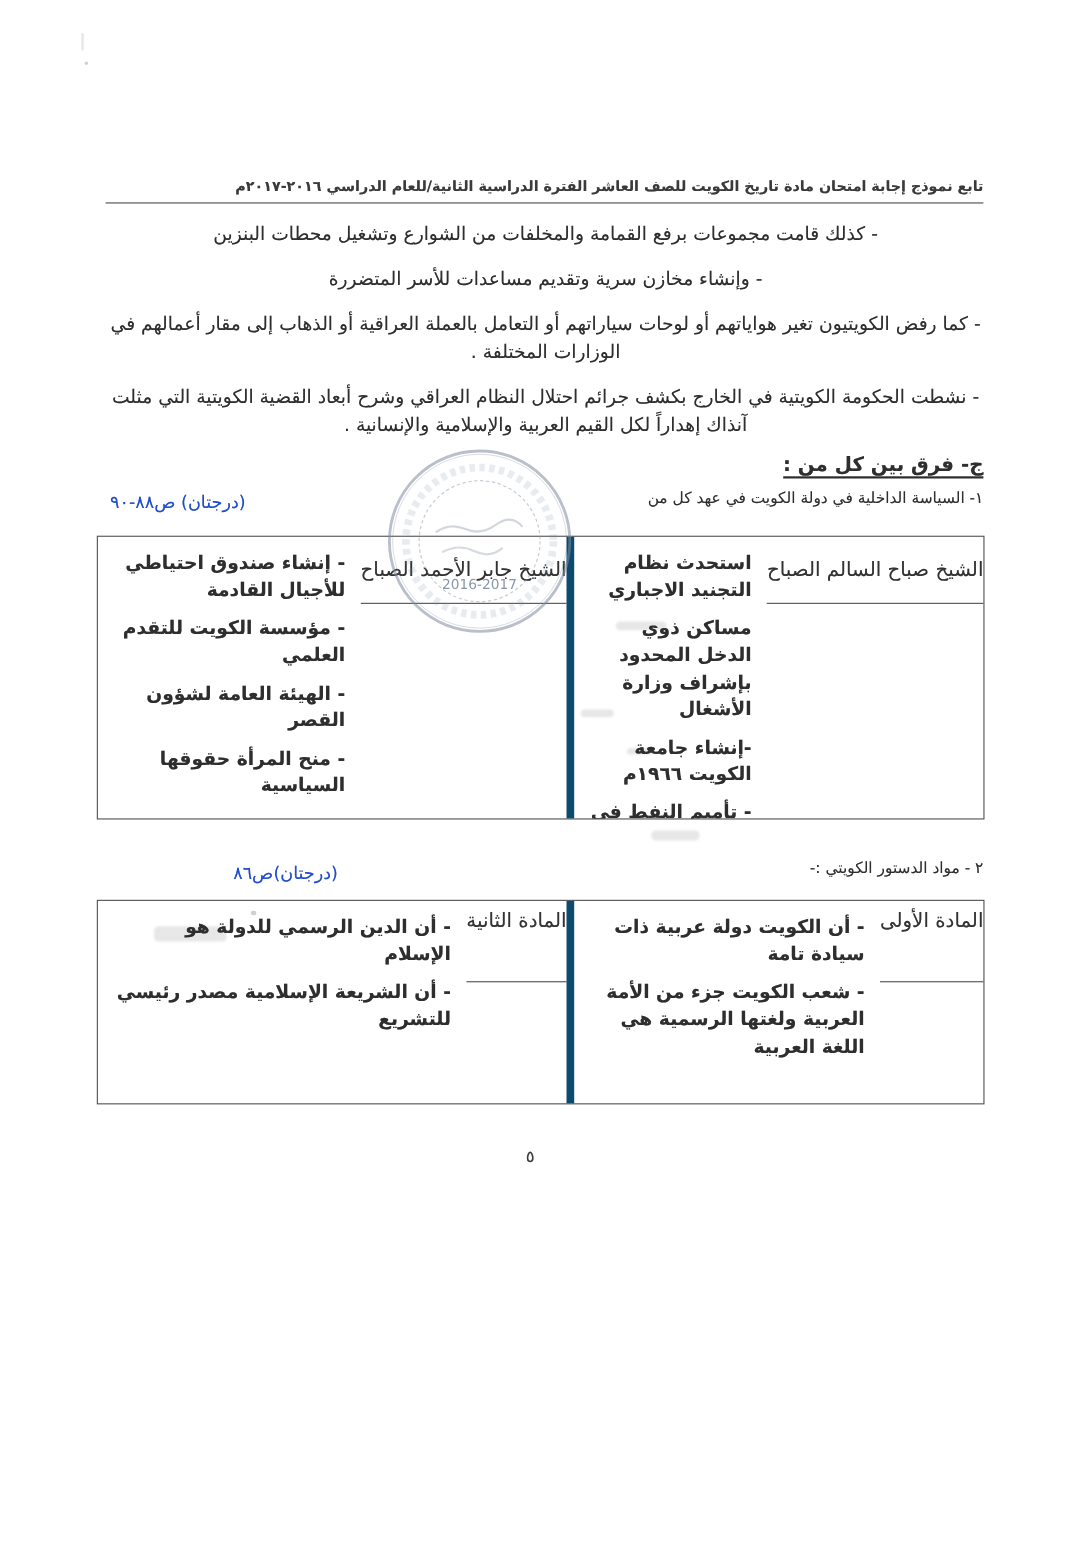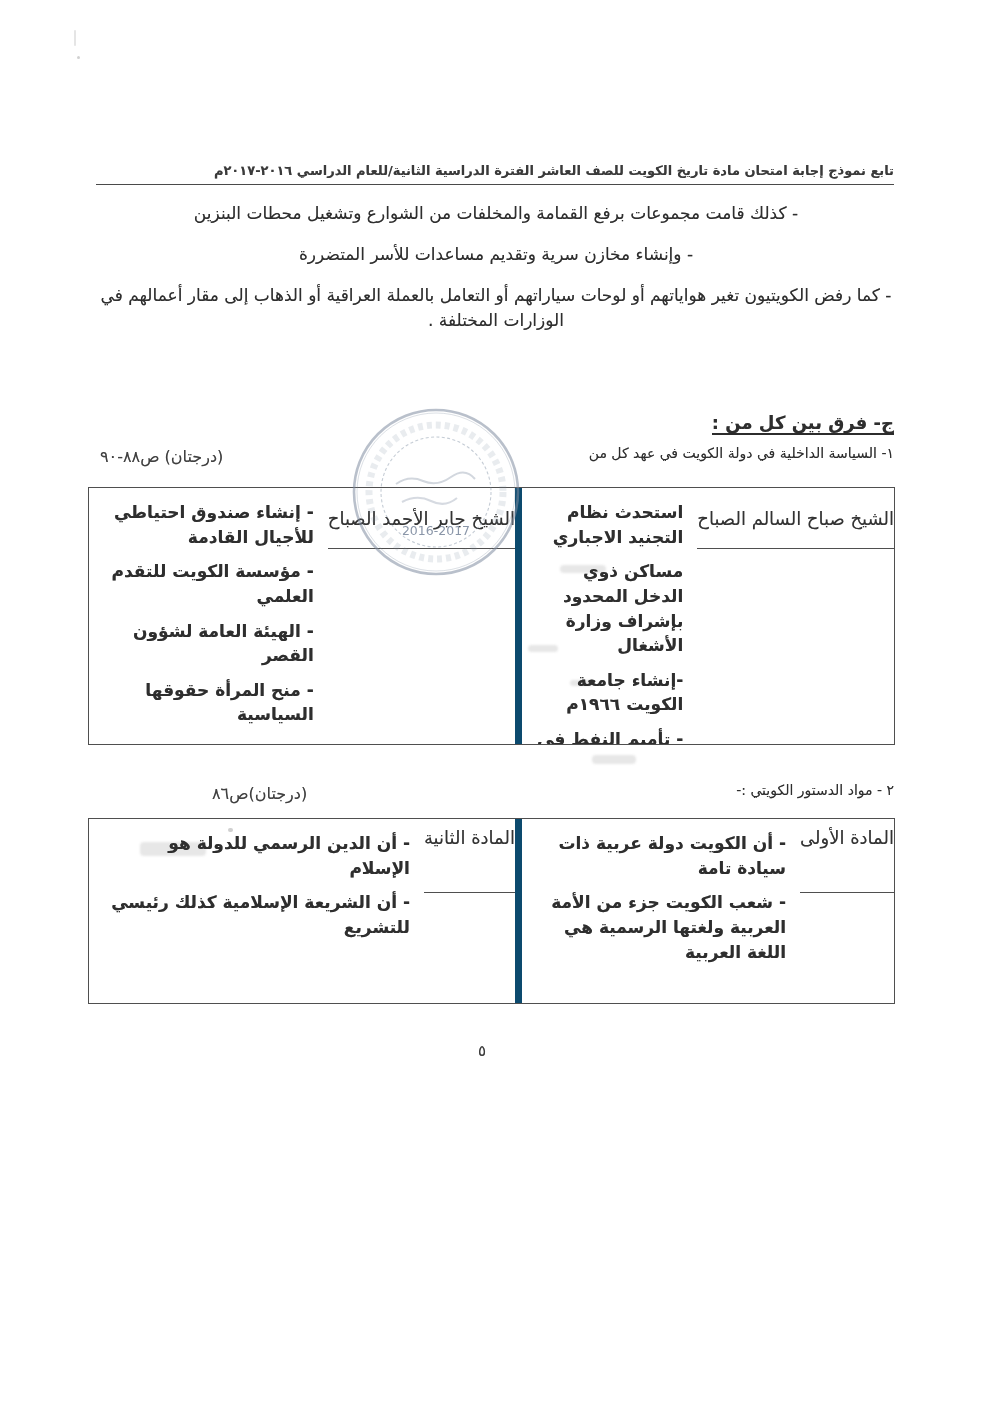--- a/index.html
+++ b/index.html
@@ -23,21 +23,21 @@
   .bullets { top:201px; right:98px; width:796px; font-size:17px; line-height:1.52; text-align:center; }
   .bullet { margin-bottom:15px; }
 
   .section-heading {
     top:412px; right:98px;
     font-size:18px; font-weight:700;
     border-bottom:2px solid #2c2c2c; padding-bottom:0;
   }
 
   .q-text  { font-size:14px; }
-  .q-marks { font-size:16px; color:#404040; }
+  .q-marks { font-size:16px; color:#1d4ed8; }
   .q1-text  { top:445px; right:98px; }
   .q1-marks { top:447px; left:100px; }
   .q2-text  { top:782px; right:98px; }
   .q2-marks { top:784px; left:212px; }
 
   .dtable {
     position:absolute; display:flex; flex-direction:row;
     border:1px solid #4f4f4f; background:rgba(255,255,255,0);
   }
   .t1 { top:487px; left:88px; width:807px; height:258px; }
@@ -74,20 +74,21 @@
   <div class="smudge" style="left:140px; top:842px; width:66px; height:14px;"></div>
   <div class="speck" style="left:228px; top:828px; width:5px; height:4px;"></div>
   <div class="smudge" style="left:570px; top:680px; width:24px; height:6px;"></div>
 
   <div class="abs doc-header inkish">تابع نموذج إجابة امتحان مادة تاريخ الكويت للصف العاشر الفترة الدراسية الثانية/للعام الدراسي ٢٠١٦-٢٠١٧م</div>
 
   <div class="abs bullets inkish">
     <div class="bullet">- كذلك قامت مجموعات برفع القمامة والمخلفات من الشوارع وتشغيل محطات البنزين</div>
     <div class="bullet">- وإنشاء مخازن سرية وتقديم مساعدات للأسر المتضررة</div>
     <div class="bullet">- كما رفض الكويتيون تغير هواياتهم أو لوحات سياراتهم أو التعامل بالعملة العراقية أو الذهاب إلى مقار أعمالهم في الوزارات المختلفة .</div>
+    <div class="bullet">- نشطت الحكومة الكويتية في الخارج بكشف جرائم احتلال النظام العراقي وشرح أبعاد القضية الكويتية التي مثلت آنذاك إهداراً لكل القيم العربية والإسلامية والإنسانية .</div>
   </div>
 
   <div class="abs section-heading inkish">ج- فرق بين كل من :</div>
 
   <div class="abs q-text q1-text inkish">١- السياسة الداخلية في دولة الكويت في عهد كل من</div>
   <div class="abs q-marks q1-marks inkish">(درجتان)  ص٨٨-٩٠</div>
 
   <div class="dtable t1">
     <div class="dcol dcol-r">
       <div class="dhead inkish">الشيخ صباح السالم الصباح</div>
@@ -129,20 +130,20 @@
       <div class="dhead inkish">المادة الأولى</div>
       <div class="dbody inkish">
         <div class="item">- أن الكويت دولة عربية ذات سيادة تامة</div>
         <div class="item">- شعب الكويت جزء من الأمة العربية ولغتها الرسمية هي اللغة العربية</div>
       </div>
     </div>
     <div class="dcol dcol-l">
       <div class="dhead inkish">المادة الثانية</div>
       <div class="dbody inkish">
         <div class="item">- أن الدين الرسمي للدولة هو الإسلام</div>
-        <div class="item">- أن الشريعة الإسلامية كذلك رئيسي للتشريع</div>
+        <div class="item">- أن الشريعة الإسلامية مصدر رئيسي للتشريع</div>
       </div>
     </div>
   </div>
 
   <div class="abs page-number inkish">٥</div>
 
 </div>
 
 </body></html>

